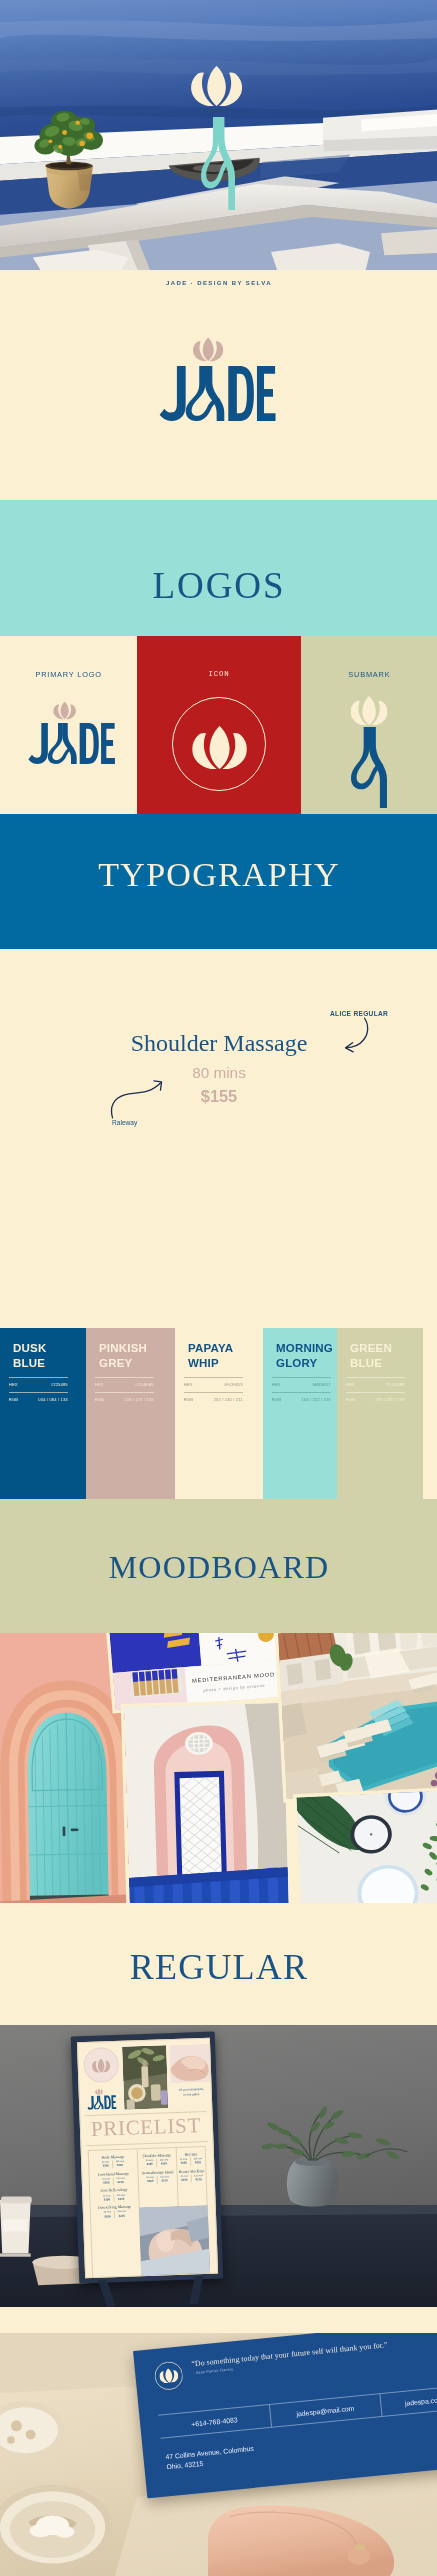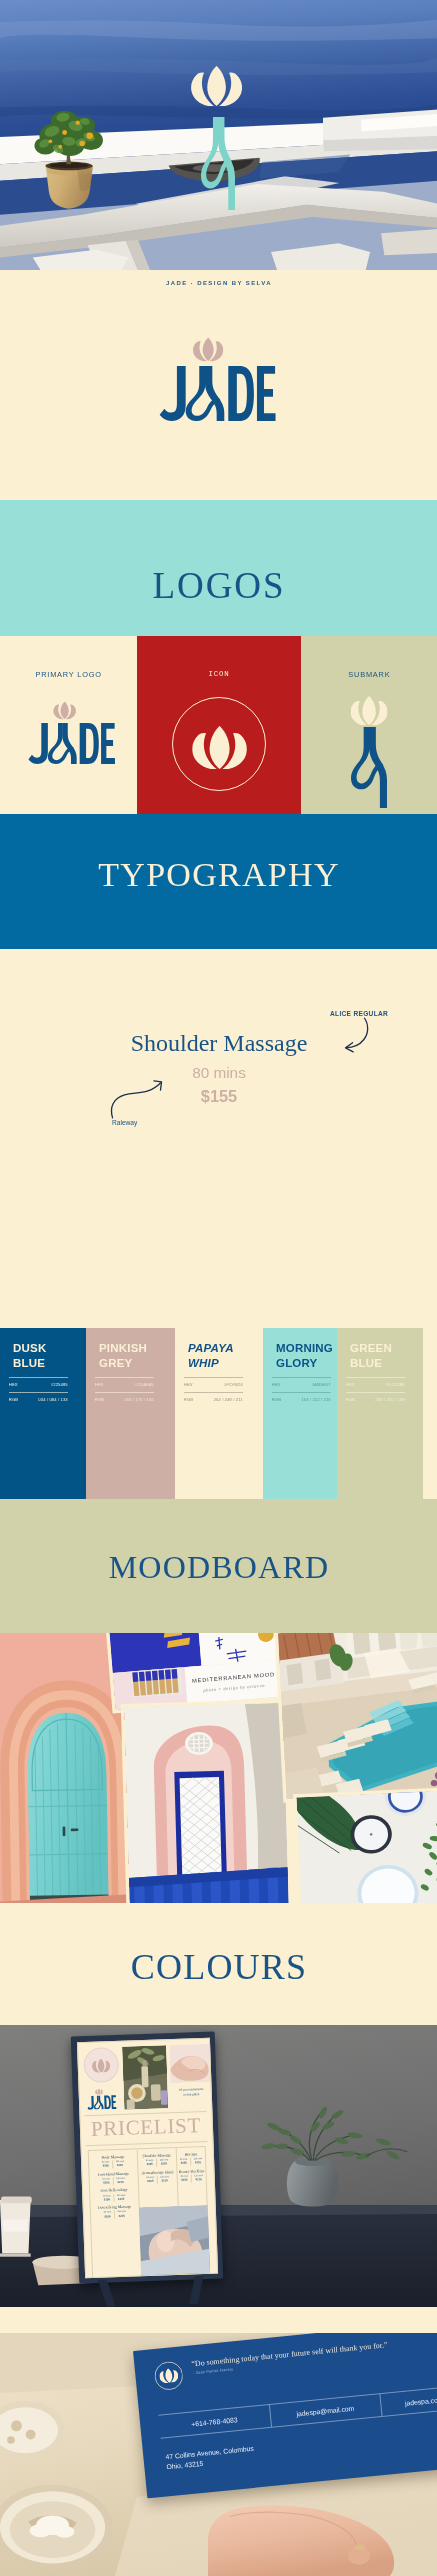--- a/index.html
+++ b/index.html
@@ -47,21 +47,21 @@
   .ty-ann1{position:absolute;left:330px;top:61px;font-size:6.6px;font-weight:bold;letter-spacing:0.3px;color:#1a5486;}
   .ty-ann2{position:absolute;left:112px;top:170px;font-size:6.6px;color:#1a5486;}
   .ty-arrow1{position:absolute;left:312px;top:66px;width:66px;height:38px;}
   .ty-arrow2{position:absolute;left:107px;top:122px;width:71px;height:49px;}
 
   
   .banner-col{top:1194px;height:134px;background:#CDAFA5;}
   .banner-col .banner-txt{color:#FBF0D6;font-size:34px;letter-spacing:1.8px;position:relative;top:-1.1px;}
   .swatches{top:1328px;height:171px;display:flex;}
   .sw{position:relative;width:88px;height:171px;padding:0;}
-  .sw0{width:86px;} .sw1{width:89px;} .sw2{width:88px;font-style:italic;} .sw3{width:74px;} .sw4{width:86px;}
+  .sw0{width:86px;} .sw1{width:89px;} .sw2{width:88px;} .sw3{width:74px;} .sw4{width:86px;}
   .sw0{background:#025486;} .sw1{background:#CDAFA5;} .sw2{background:#FCF0D3;}
   .sw3{background:#97DFD7;} .sw4{background:#D1D2A9;}
   .sw-name{position:absolute;left:13px;top:13px;font-size:11.5px;font-weight:bold;line-height:1.33;letter-spacing:0.2px;}
   .sw0 .sw-name,.sw1 .sw-name,.sw4 .sw-name{color:#FBF0D6;}
   .sw2 .sw-name,.sw3 .sw-name{color:#0E5287;}
   .sw-row{position:absolute;left:8.8px;width:59px;display:flex;justify-content:space-between;align-items:center;
           font-size:4.2px;letter-spacing:0.1px;height:13.7px;}
   .sw-row-top{top:49px;border-top:0.5px solid;border-bottom:0.5px solid;}
   .sw-row:not(.sw-row-top){top:65px;}
   .sw0 .sw-row{color:#FBF0D6;border-color:rgba(251,240,214,.6);}
@@ -637,21 +637,21 @@
         <circle cx="134" cy="80" r="38" fill="#2c3440"></circle>
         <circle cx="134" cy="80" r="31" fill="#f3f5f7"></circle>
         <circle cx="134" cy="80" r="2.4" fill="#6b6f74"></circle>
         <circle cx="160" cy="198" r="56" fill="#cfe2ee"></circle>
         <circle cx="160" cy="198" r="49" fill="#fafcfd"></circle>
       </svg>
     </div>
   </div>
 
   <div class="sec banner banner-mock">
-    <div class="banner-txt">COLOURS</div>
+    <div class="banner-txt">REGULAR</div>
   </div>
 
   <div class="sec mockphoto">
     <svg class="mp-bg" viewBox="0 0 800 516" preserveAspectRatio="none">
       <defs>
         <linearGradient id="wallG" x1="0" y1="0" x2="0.2" y2="1">
           <stop offset="0" stop-color="#7f7f7e"></stop>
             <stop offset="0.5" stop-color="#6f6f6f"></stop>
             <stop offset="1" stop-color="#58585a"></stop>
         </linearGradient>

